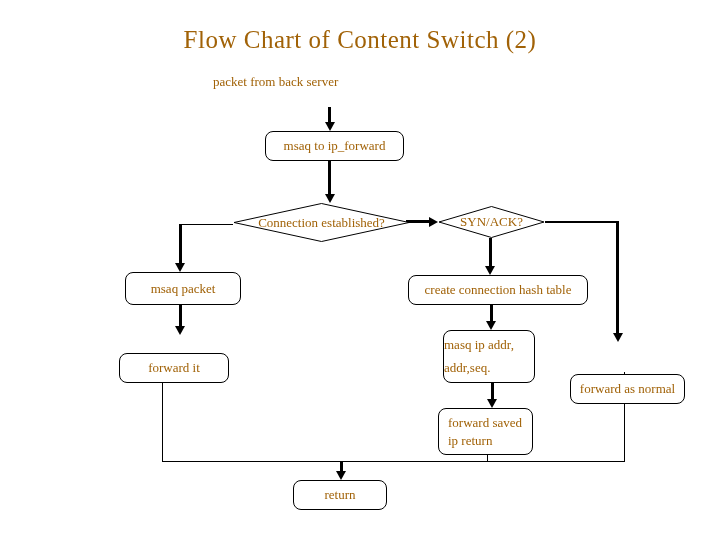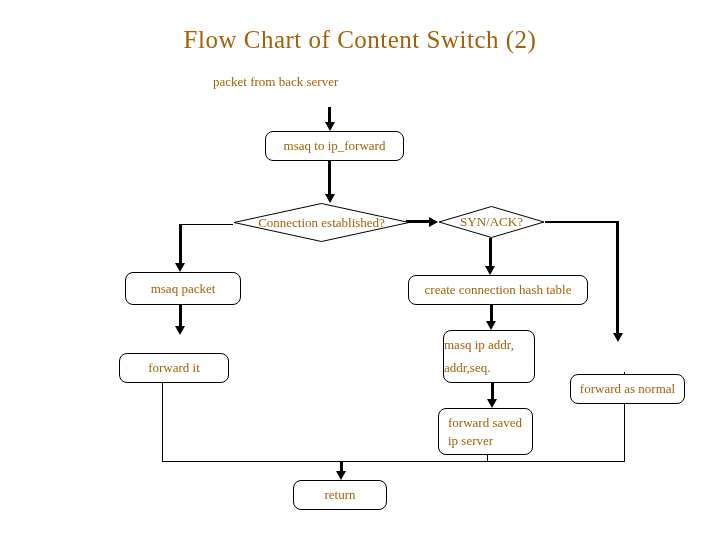--- a/index.html
+++ b/index.html
@@ -96,21 +96,21 @@
 
   <div class="box two-line" style="left:443px; top:330px; width:92px; height:53px; padding-left:0;">
     <span>masq ip addr,</span>
     <span>addr,seq.</span>
   </div>
 
   <div class="box" style="left:570px; top:342px; width:115px; height:30px;margin-top:32px;">forward as normal</div>
 
   <div class="box two-line" style="left:438px; top:408px; width:95px; height:47px; padding:5px 0 5px 9px; justify-content:center; line-height:18px;">
     <span>forward saved</span>
-    <span>ip server</span>
+    <span>ip return</span>
   </div>
 
   <div class="box" style="left:293px; top:480px; width:94px; height:30px;">return</div>
 
   <div class="diamond" style="left:233px; top:203px; width:177px; height:39px;">
     <svg width="177" height="39" viewBox="0 0 177 39">
       <polygon points="1,19.5 88.5,0.5 176,19.5 88.5,38.5" fill="#ffffff" stroke="#000000" stroke-width="1"></polygon>
     </svg>
     <span>Connection established?</span>
   </div>

